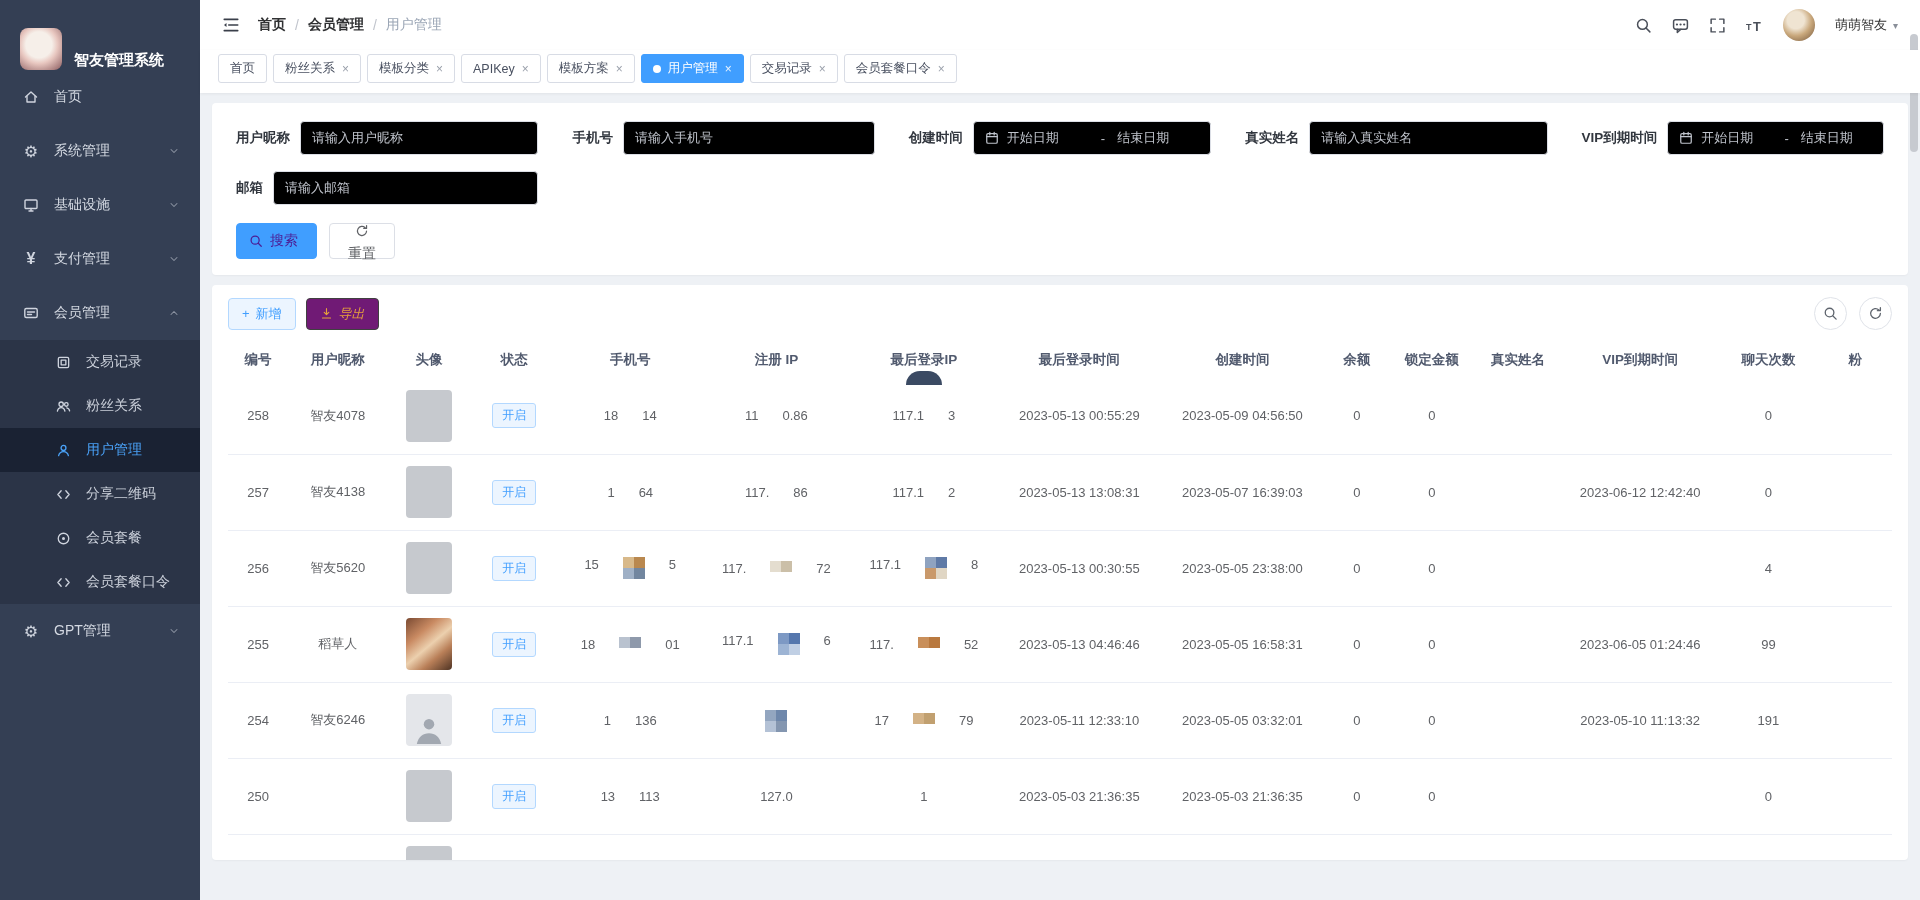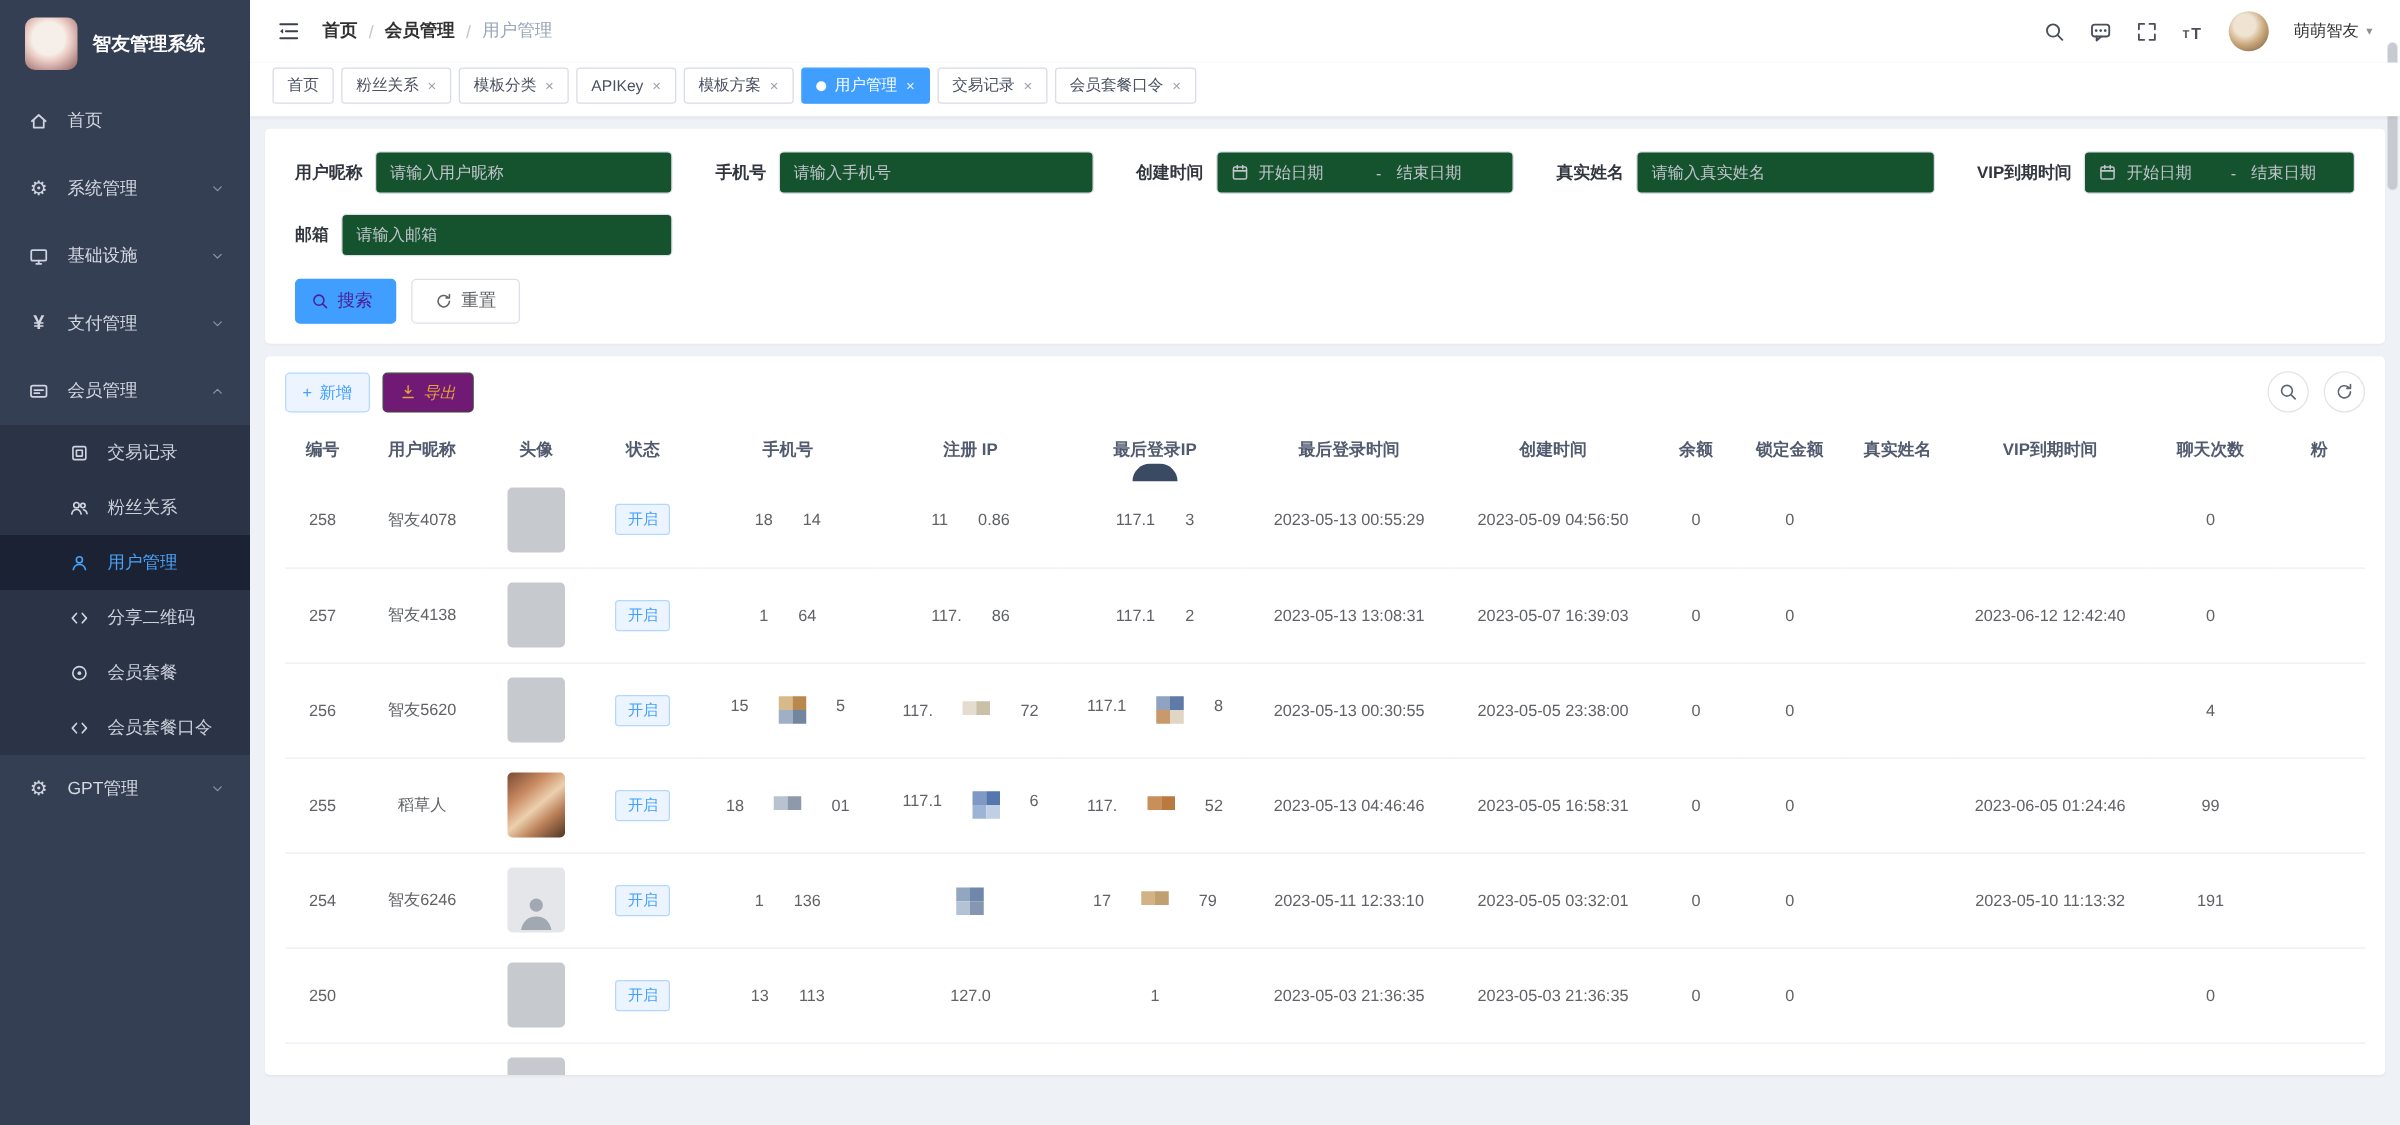--- a/index.html
+++ b/index.html
@@ -2,21 +2,21 @@
 <html><head>
 <meta charset="utf-8">
 <style>
   * { margin:0; padding:0; box-sizing:border-box; }
   html,body { width:1920px; height:900px; overflow:hidden; }
   body { font-family:"Liberation Sans","DejaVu Sans",sans-serif; display:flex; background:#eef1f5; font-size:14px; }
   .icon svg { width:1em; height:1em; display:block; }
 
   
   .sidebar { width:200px; flex-shrink:0; background:#343f54; color:#d4d9e2; display:flex; flex-direction:column; overflow:hidden; }
-  .logo { height:70px; display:flex; align-items:center; gap:12px; padding:16px 20px; }
+  .logo { height:70px; display:flex; align-items:flex-end; gap:12px; padding:0 20px; }
   .logo-img { width:42px; height:42px; border-radius:8px; flex-shrink:0;
               background:radial-gradient(circle at 45% 40%, #f6efe9 0 38%, #e8c7c0 55%, #8a5b5e 100%); }
   .logo-title { color:#fff; font-weight:bold; font-size:15px; white-space:nowrap; }
   .menu { flex:1; overflow:hidden; }
   .menu-item { height:54px; display:flex; align-items:center; padding:0 20px; font-size:14px; cursor:pointer; }
   .mi-icon { width:22px; margin-right:12px; font-size:16px; display:flex; justify-content:center; color:#cfd4de; }
   .mi-label { flex:1; }
   .mi-chev { opacity:.55; font-size:12px; }
   .submenu { background:#2b3447; }
   .submenu .menu-item { height:44px; padding-left:52px; color:#ccd1db; }
@@ -46,30 +46,30 @@
   .tab.active .tab-close { color:#eaf4ff; }
   .tab-dot { width:8px; height:8px; border-radius:50%; background:#fff; }
 
   .content { flex:1; padding:10px 12px; overflow:hidden; }
 
   
   .filter-card { background:#fff; border-radius:4px; padding:18px 24px 16px; box-shadow:0 1px 2px rgba(0,0,0,.04); }
   .filter-grid { display:grid; grid-template-columns:repeat(5,1fr); column-gap:34px; row-gap:16px; }
   .filter-item { display:flex; align-items:center; gap:10px; }
   .f-label { white-space:nowrap; font-size:13.5px; font-weight:bold; color:#32373f; }
-  .f-field { flex:1; height:34px; border:1px solid #dcdfe6; border-radius:4px; background:#14532d; display:flex; align-items:center; gap:8px; padding:0 11px; font-size:13px; color:#c0c4cc; cursor:text; min-width:0; }
+  .f-field { flex:1; height:34px; border:1px solid #dcdfe6; border-radius:4px; background:#000000; display:flex; align-items:center; gap:8px; padding:0 11px; font-size:13px; color:#c0c4cc; cursor:text; min-width:0; }
   .f-field .ph { flex:1; overflow:hidden; white-space:nowrap; }
   .f-sel-caret { color:#c0c4cc; font-size:11px; }
   .f-range .sep { color:#c0c4cc; padding:0 4px; }
   .f-cal { color:#c0c4cc; font-size:14px; display:flex; }
 
   .filter-actions { margin-top:18px; display:flex; gap:12px; }
   .btn { height:36px; border-radius:4px; display:inline-flex; align-items:center; gap:7px; padding:0 18px; font-size:14px; cursor:pointer; border:1px solid transparent; }
   .btn-primary { background:#409eff; color:#4c1d95; border-color:#409eff;padding-left:12px; }
-  .btn-plain { background:#fff; color:#606266; border-color:#dcdfe6; }
+  .btn-plain { background:#fff; color:#606266; border-color:#dcdfe6;flex-direction:column; }
 
   
   .table-card { background:#fff; border-radius:4px; margin-top:10px; padding:12px 16px; box-shadow:0 1px 2px rgba(0,0,0,.04); height:calc(100% - 212px); overflow:hidden; position:relative; }
   .table-toolbar { display:flex; align-items:center; gap:10px; }
   .btn-sm { height:32px; padding:0 13px; font-size:13px; border-radius:4px; display:inline-flex; align-items:center; gap:6px; cursor:pointer; }
   .btn-add { background:#ecf5ff; border:1px solid #b3d8ff; color:#409eff; }
   .btn-export { background:#701a75; border:1px solid #404040; color:#e6a23c;font-style:italic; }
   .toolbar-right { margin-left:auto; display:flex; gap:12px; }
   .tool-circle { width:33px; height:33px; border-radius:50%; border:1px solid #e0e3e9; display:flex; align-items:center; justify-content:center; color:#5f656e; font-size:15px; cursor:pointer; background:#fff; }
 

